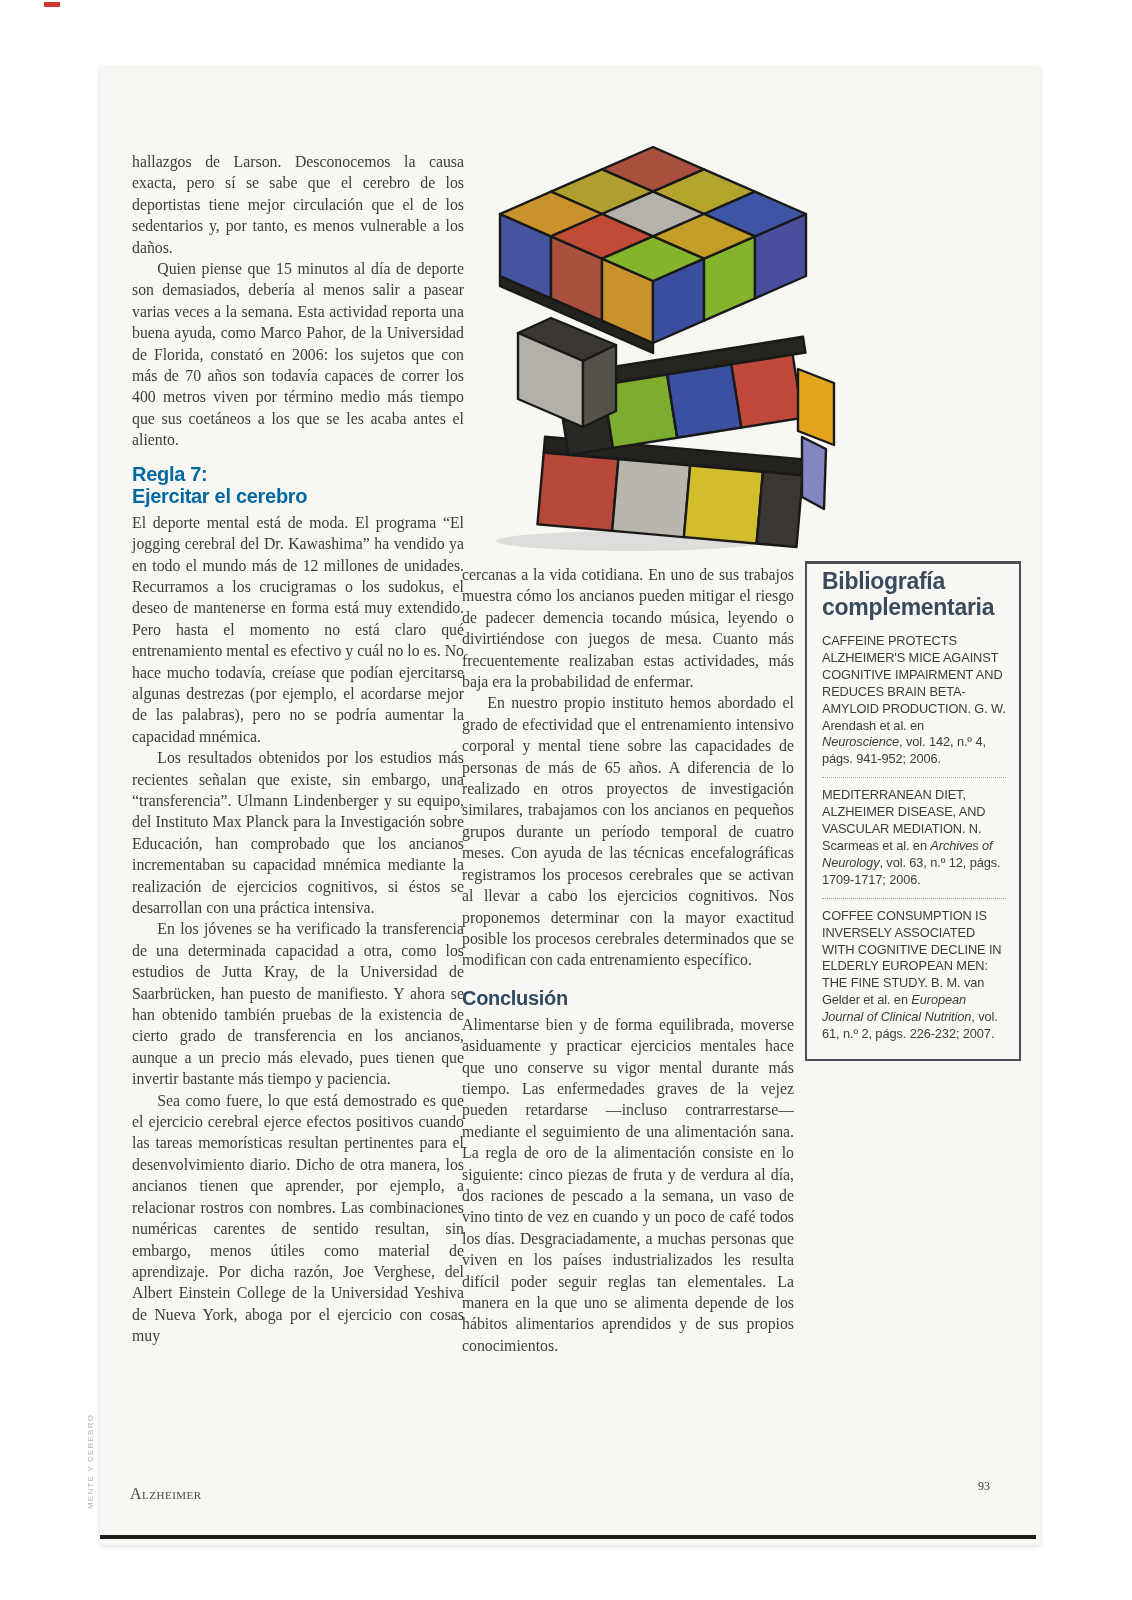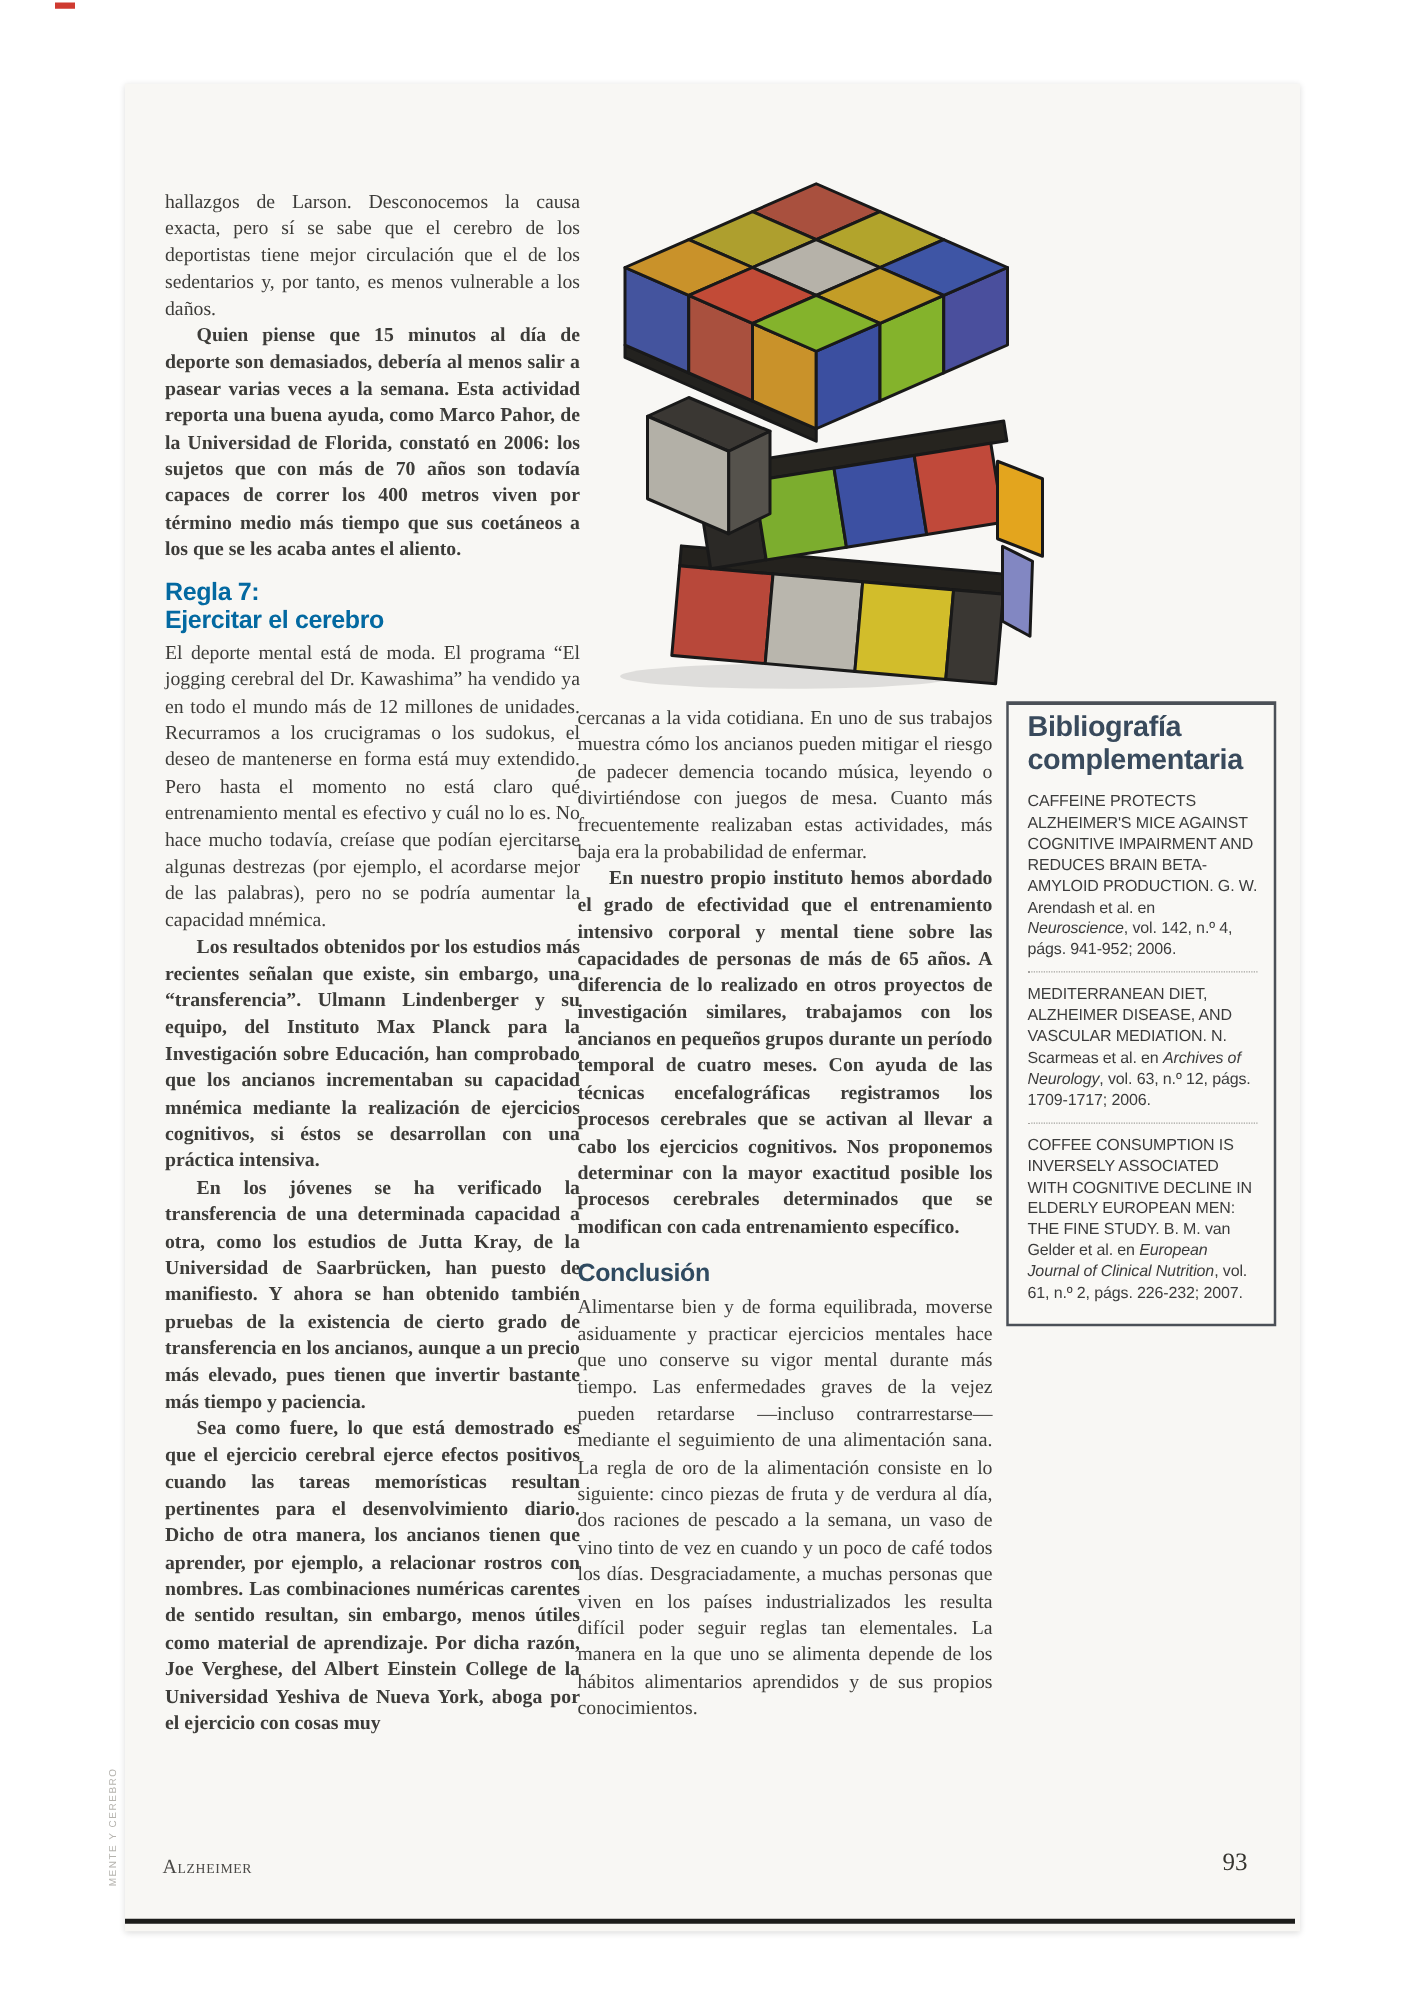--- a/index.html
+++ b/index.html
@@ -6,40 +6,40 @@
   .canvas{position:relative;width:1132px;height:1600px;background:#ffffff;overflow:hidden;
           font-family:"Liberation Serif",serif;margin-left:32px;}
   .reg-mark{position:absolute;left:12px;top:2px;width:16px;height:5px;background:#cf3a30;}
   .page{position:absolute;left:68px;top:67px;width:940px;height:1478px;background:#f8f7f4;
         box-shadow:0 1px 5px rgba(0,0,0,.14);}
   
   .col{position:absolute;width:332px;}
   .col1{left:32px;top:84px;}
   .col2{left:362px;top:497px;}
   .para{margin:0;text-align:justify;font-size:15.8px;line-height:21.4px;color:#3d3c39;}
-  .para.indent{text-indent:1.6em;font-weight:bold;}
+  .para.indent{text-indent:1.6em;}
   .col-heading{font-family:"Liberation Sans",sans-serif;font-weight:700;font-size:20px;
                line-height:22px;color:#0369a1;letter-spacing:-0.3px;margin:12px 0 5px;}
   .col-heading.conclusion{color:#2f4a60;margin-top:16px;}
   
   .cube{position:absolute;left:366px;top:70px;width:378px;height:418px;}
   
   .bib-box{position:absolute;left:705px;top:494px;width:216px;box-sizing:border-box;
            border:2px solid #4b5057;border-top-width:3px;background:#f9f8f5;
            padding:2px 13px 16px 15px;}
   .bib-title{font-family:"Liberation Sans",sans-serif;font-weight:700;font-size:23px;
              line-height:26px;color:#394a5c;margin:2px 0 13px;letter-spacing:-0.3px;}
   .bib-entry{font-family:"Liberation Sans",sans-serif;font-size:12.8px;line-height:16.9px;
              color:#3c3c3c;letter-spacing:-0.1px;}
   .bib-entry + .bib-entry{margin-top:9px;padding-top:9px;border-top:1px dotted #a3a19d;}
   .bib-entry em{font-style:italic;}
   
   .footer-journal{position:absolute;left:30px;top:1418px;font-variant:small-caps;
                   font-size:16px;letter-spacing:.5px;color:#4a4946;}
-  .page-number{position:absolute;left:878px;top:1412px;font-size:20px;color:#35342f;}
+  .page-number{position:absolute;left:878px;top:1412px;font-size:12px;color:#35342f;}
   .bottom-rule{position:absolute;left:0;top:1468px;width:936px;height:4px;background:#1d1d1b;}
   .spine-label{position:absolute;left:-14px;top:1442px;transform:rotate(-90deg);
                transform-origin:left top;width:170px;font-family:"Liberation Sans",sans-serif;
                font-size:8px;letter-spacing:1.2px;color:#b5b3ae;white-space:nowrap;}
 </style>
 </head>
 <body>
 
 <div class="canvas">
   <div class="reg-mark"></div>

